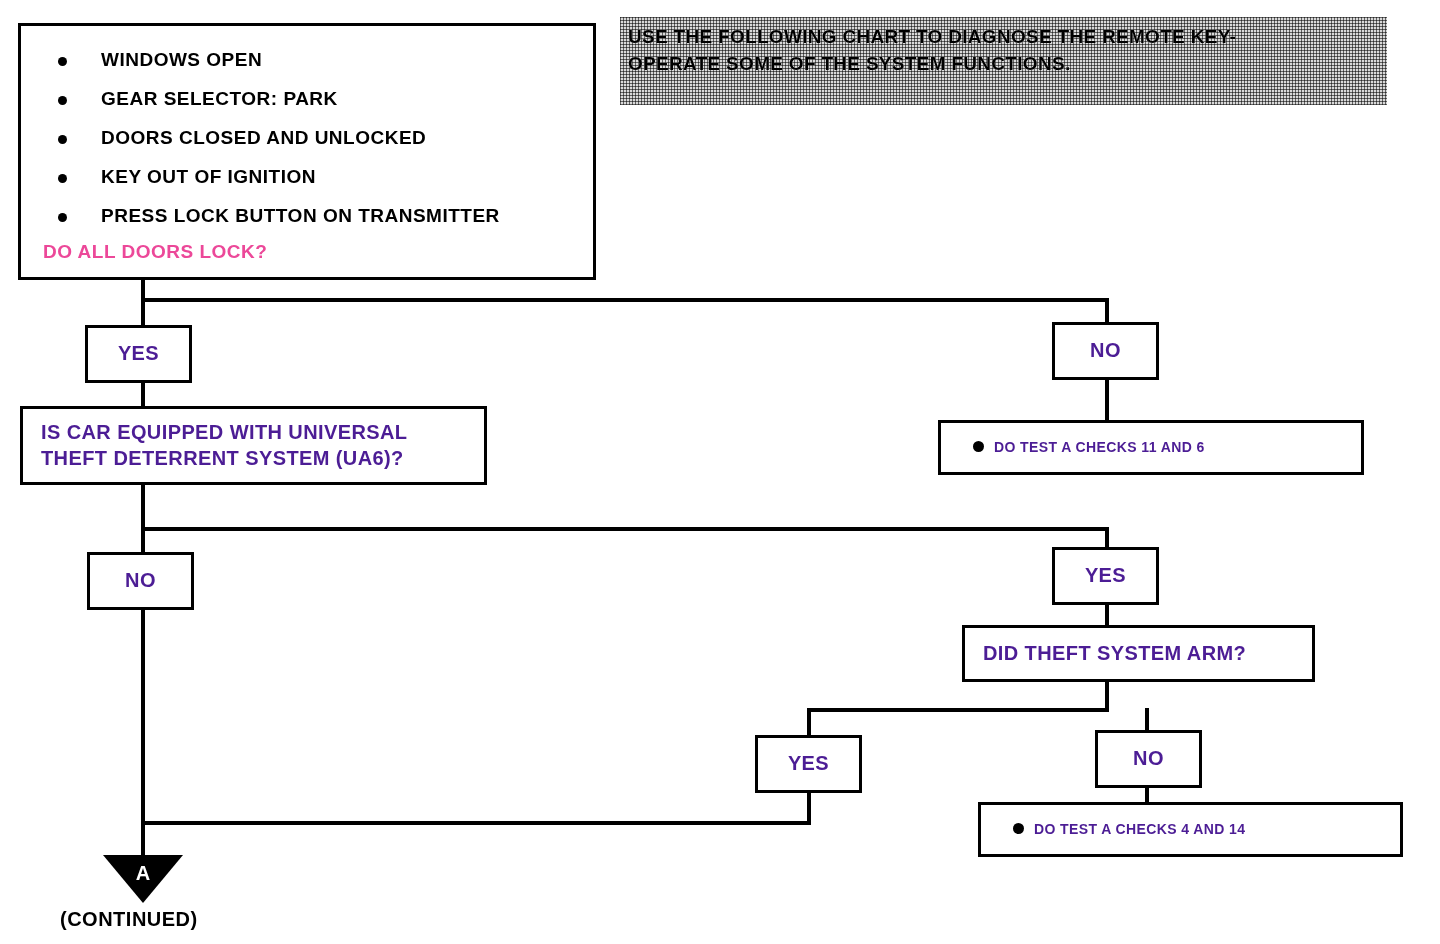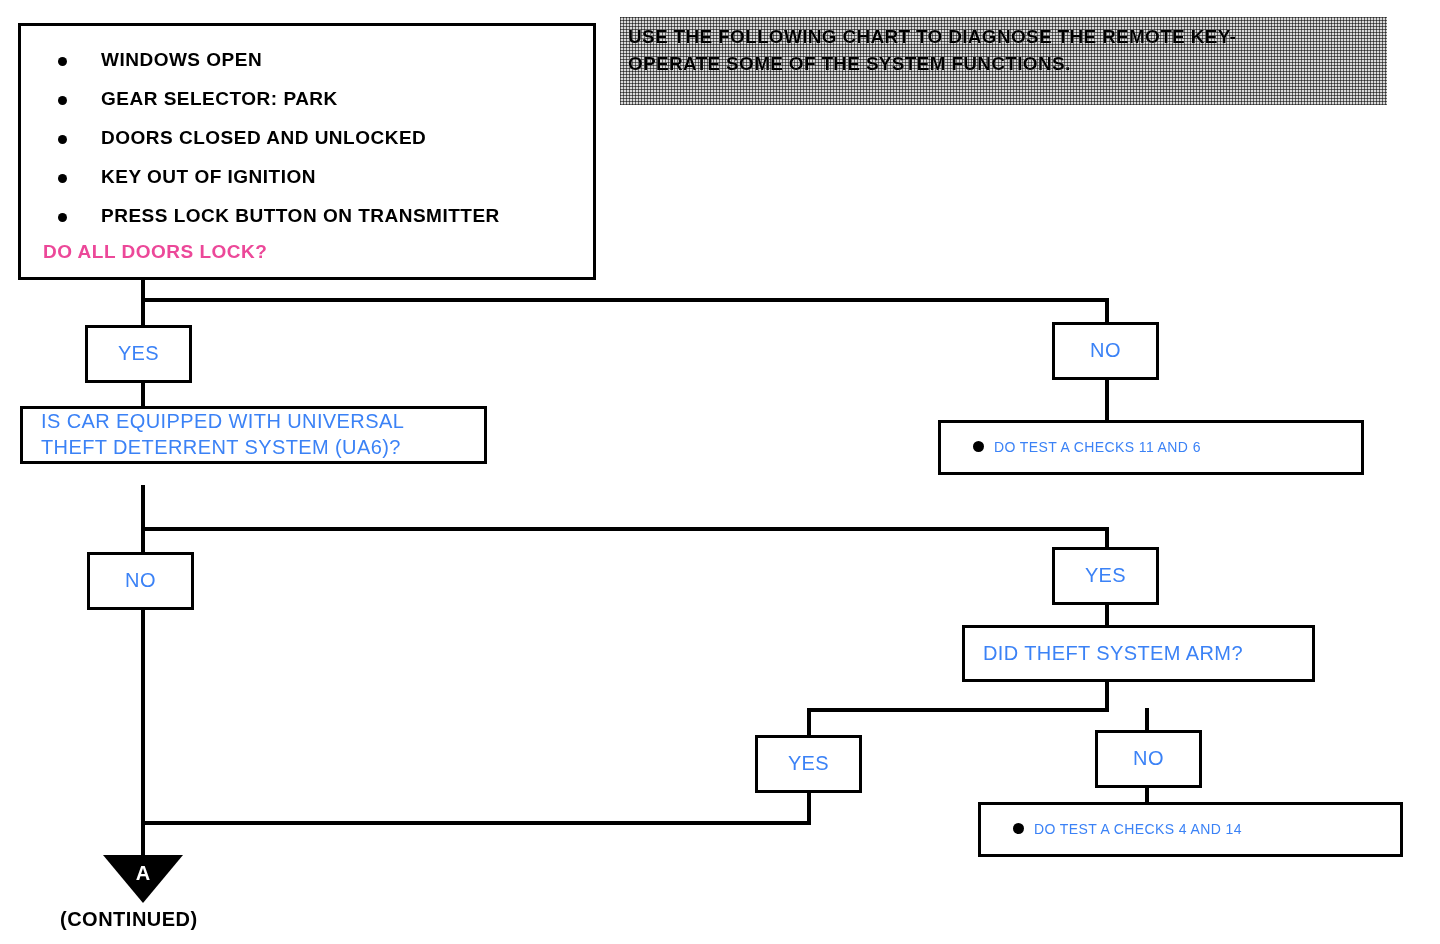--- a/index.html
+++ b/index.html
@@ -21,23 +21,23 @@
     position: absolute;
     box-sizing: border-box;
     border: 3px solid #000;
     background: #fff;
     display: flex;
     align-items: center;
     z-index: 3;
   }
   .node.center { justify-content: center; }
   .node-text {
-    font-weight: normal;
+    font-weight: bold;
     letter-spacing: .4px;
-    color: #3b82f6;
+    color: #4c1d95;
     line-height: 1.28;
     white-space: pre-line;
   }
 
   
   .wire {
     position: absolute;
     background: #000;
     z-index: 1;
   }
@@ -217,21 +217,21 @@
     <span class="node-text">YES</span>
   </div>
 
   <div class="node center yesno" style="left:1052px; top:322px; width:107px; height:58px;">
     <span class="node-text">NO</span>
   </div>
 
   <div class="wire v" style="left:141px; top:383px; height:25px;"></div>
   <div class="wire v" style="left:1105px; top:380px; height:42px;"></div>
 
-  <div class="node question" style="left:20px; top:406px; width:467px; height:58px;">
+  <div class="node question" style="left:20px; top:406px; width:467px; height:79px;">
     <span class="node-text">IS CAR EQUIPPED WITH UNIVERSAL
 THEFT DETERRENT SYSTEM (UA6)?</span>
   </div>
 
   <div class="node action" style="left:938px; top:420px; width:426px; height:55px;">
     <span class="node-text"><span class="adot"></span><span>DO TEST A CHECKS 11 AND 6</span></span>
   </div>
 
   <div class="wire v" style="left:141px; top:485px; height:45px;"></div>
   <div class="wire h" style="left:141px; top:527px; width:968px;"></div>

